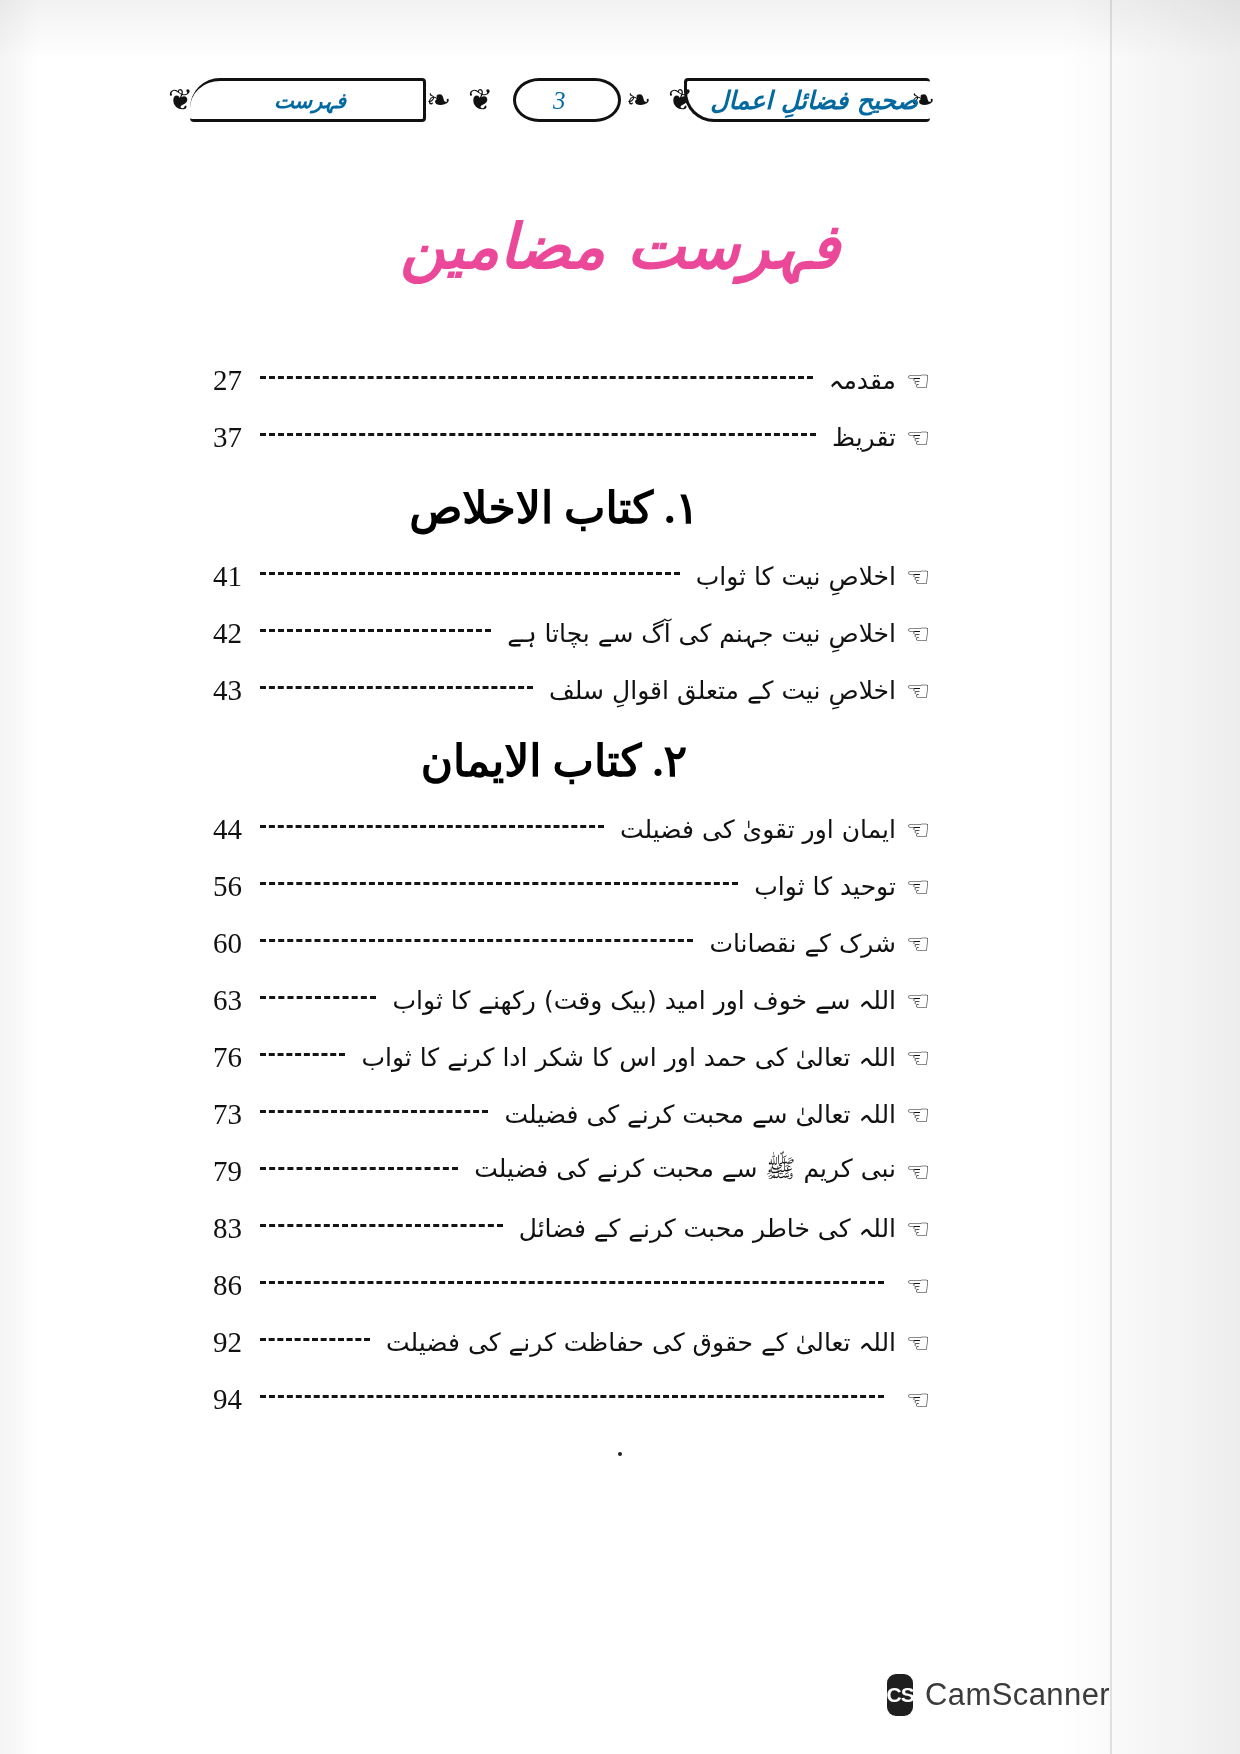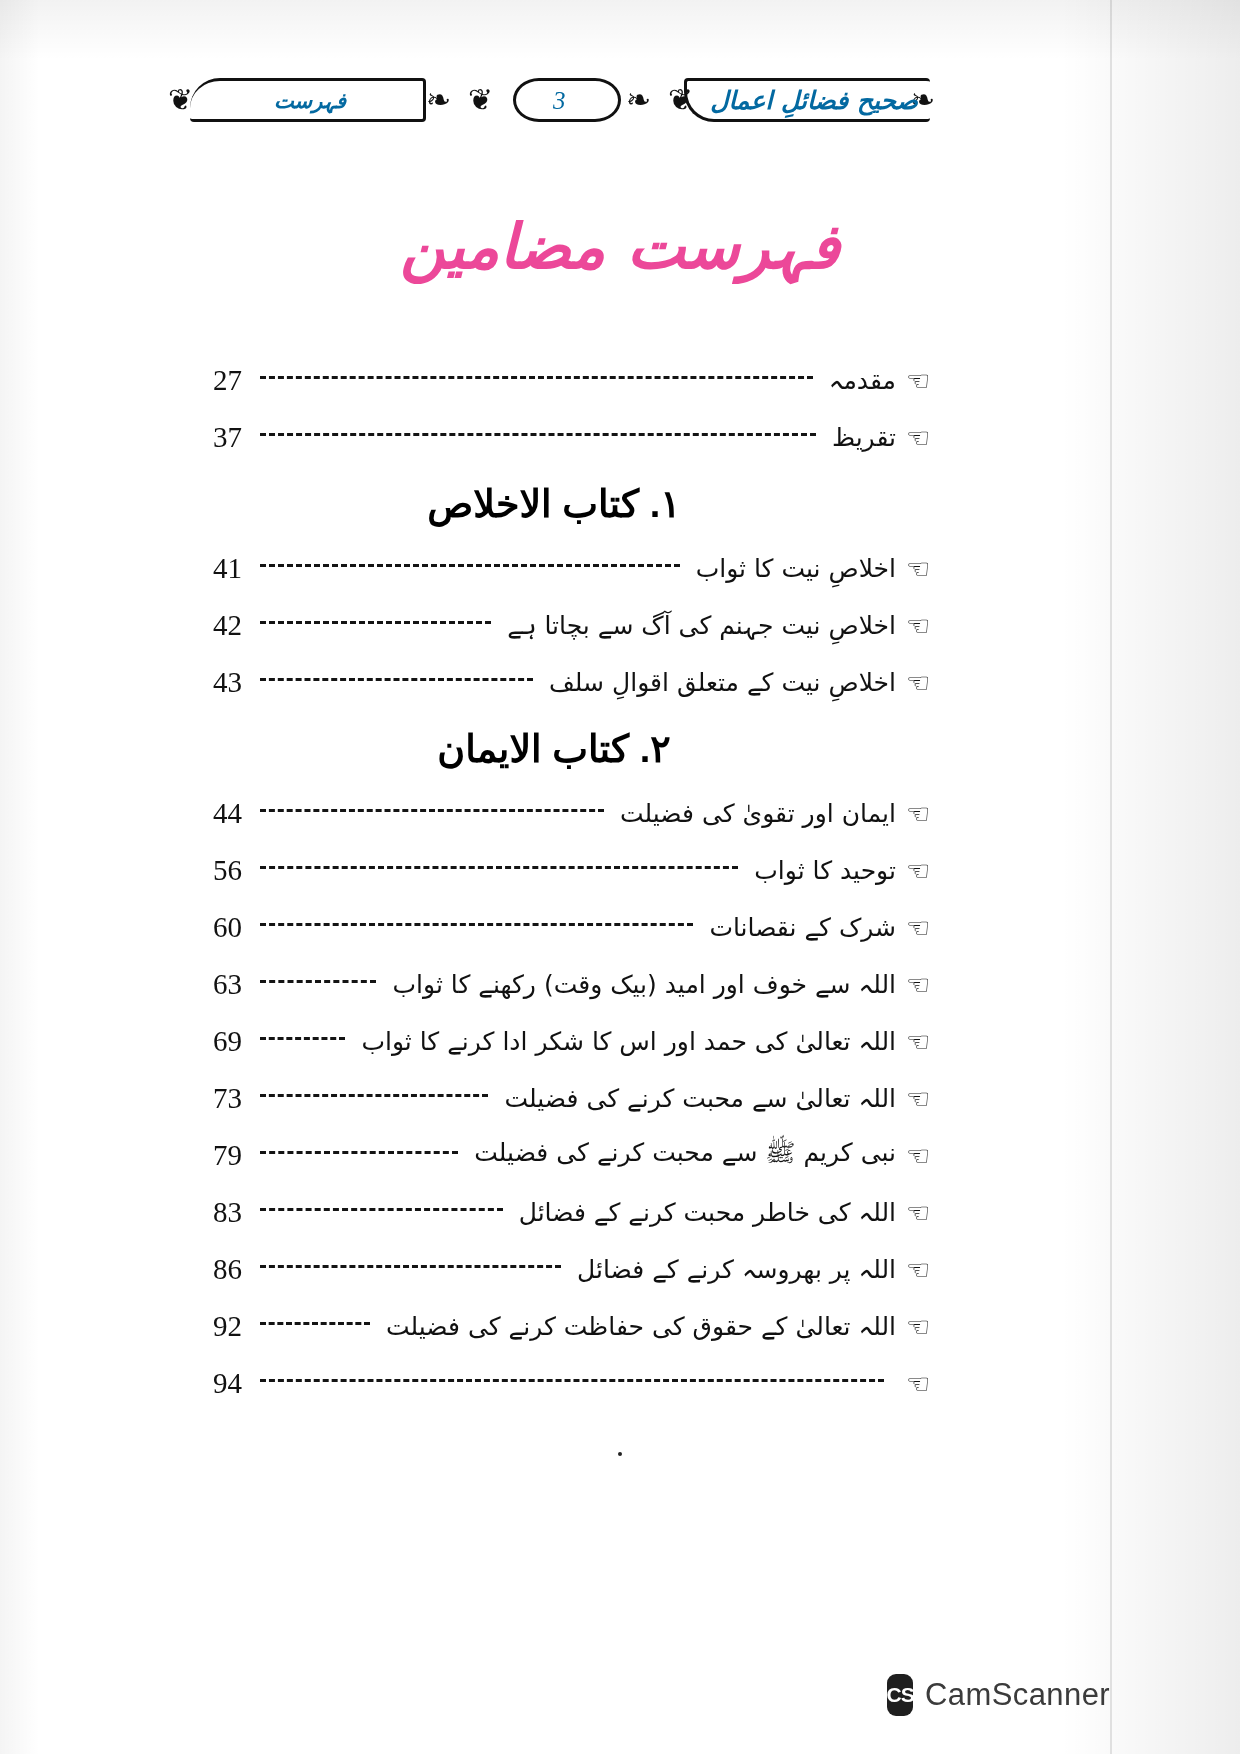--- a/index.html
+++ b/index.html
@@ -180,24 +180,24 @@
     font-size: 27px;
     color: #111;
     line-height: 1;
   }
 
   
   .section-heading {
     text-align: center;
     direction: rtl;
     color: #000;
-    font-size: 38px;
+    font-size: 44px;
     font-weight: 700;
     padding: 16px 0 14px 0;
-    font-family: Liberation Sans, sans-serif;
+    font-family: Liberation Serif, serif;
     white-space: nowrap;
   }
 
   
   .bottom-dot {
     position: absolute;
     left: 618px;
     top: 1452px;
     width: 4px;
     height: 4px;
@@ -315,21 +315,21 @@
         <div class="row-text">شرک کے نقصانات</div>
         <div class="row-bullet">☜</div>
       </div>
       <div class="row">
         <div class="row-num">63</div>
         <div class="row-leader"></div>
         <div class="row-text">اللہ سے خوف اور امید (بیک وقت) رکھنے کا ثواب</div>
         <div class="row-bullet">☜</div>
       </div>
       <div class="row">
-        <div class="row-num">69</div>
+        <div class="row-num">76</div>
         <div class="row-leader"></div>
         <div class="row-text">اللہ تعالیٰ کی حمد اور اس کا شکر ادا کرنے کا ثواب</div>
         <div class="row-bullet">☜</div>
       </div>
       <div class="row">
         <div class="row-num">73</div>
         <div class="row-leader"></div>
         <div class="row-text">اللہ تعالیٰ سے محبت کرنے کی فضیلت</div>
         <div class="row-bullet">☜</div>
       </div>
@@ -341,21 +341,20 @@
       </div>
       <div class="row">
         <div class="row-num">83</div>
         <div class="row-leader"></div>
         <div class="row-text">اللہ کی خاطر محبت کرنے کے فضائل</div>
         <div class="row-bullet">☜</div>
       </div>
       <div class="row">
         <div class="row-num">86</div>
         <div class="row-leader"></div>
-        <div class="row-text">اللہ پر بھروسہ کرنے کے فضائل</div>
         <div class="row-bullet">☜</div>
       </div>
       <div class="row">
         <div class="row-num">92</div>
         <div class="row-leader"></div>
         <div class="row-text">اللہ تعالیٰ کے حقوق کی حفاظت کرنے کی فضیلت</div>
         <div class="row-bullet">☜</div>
       </div>
       <div class="row">
         <div class="row-num">94</div>

